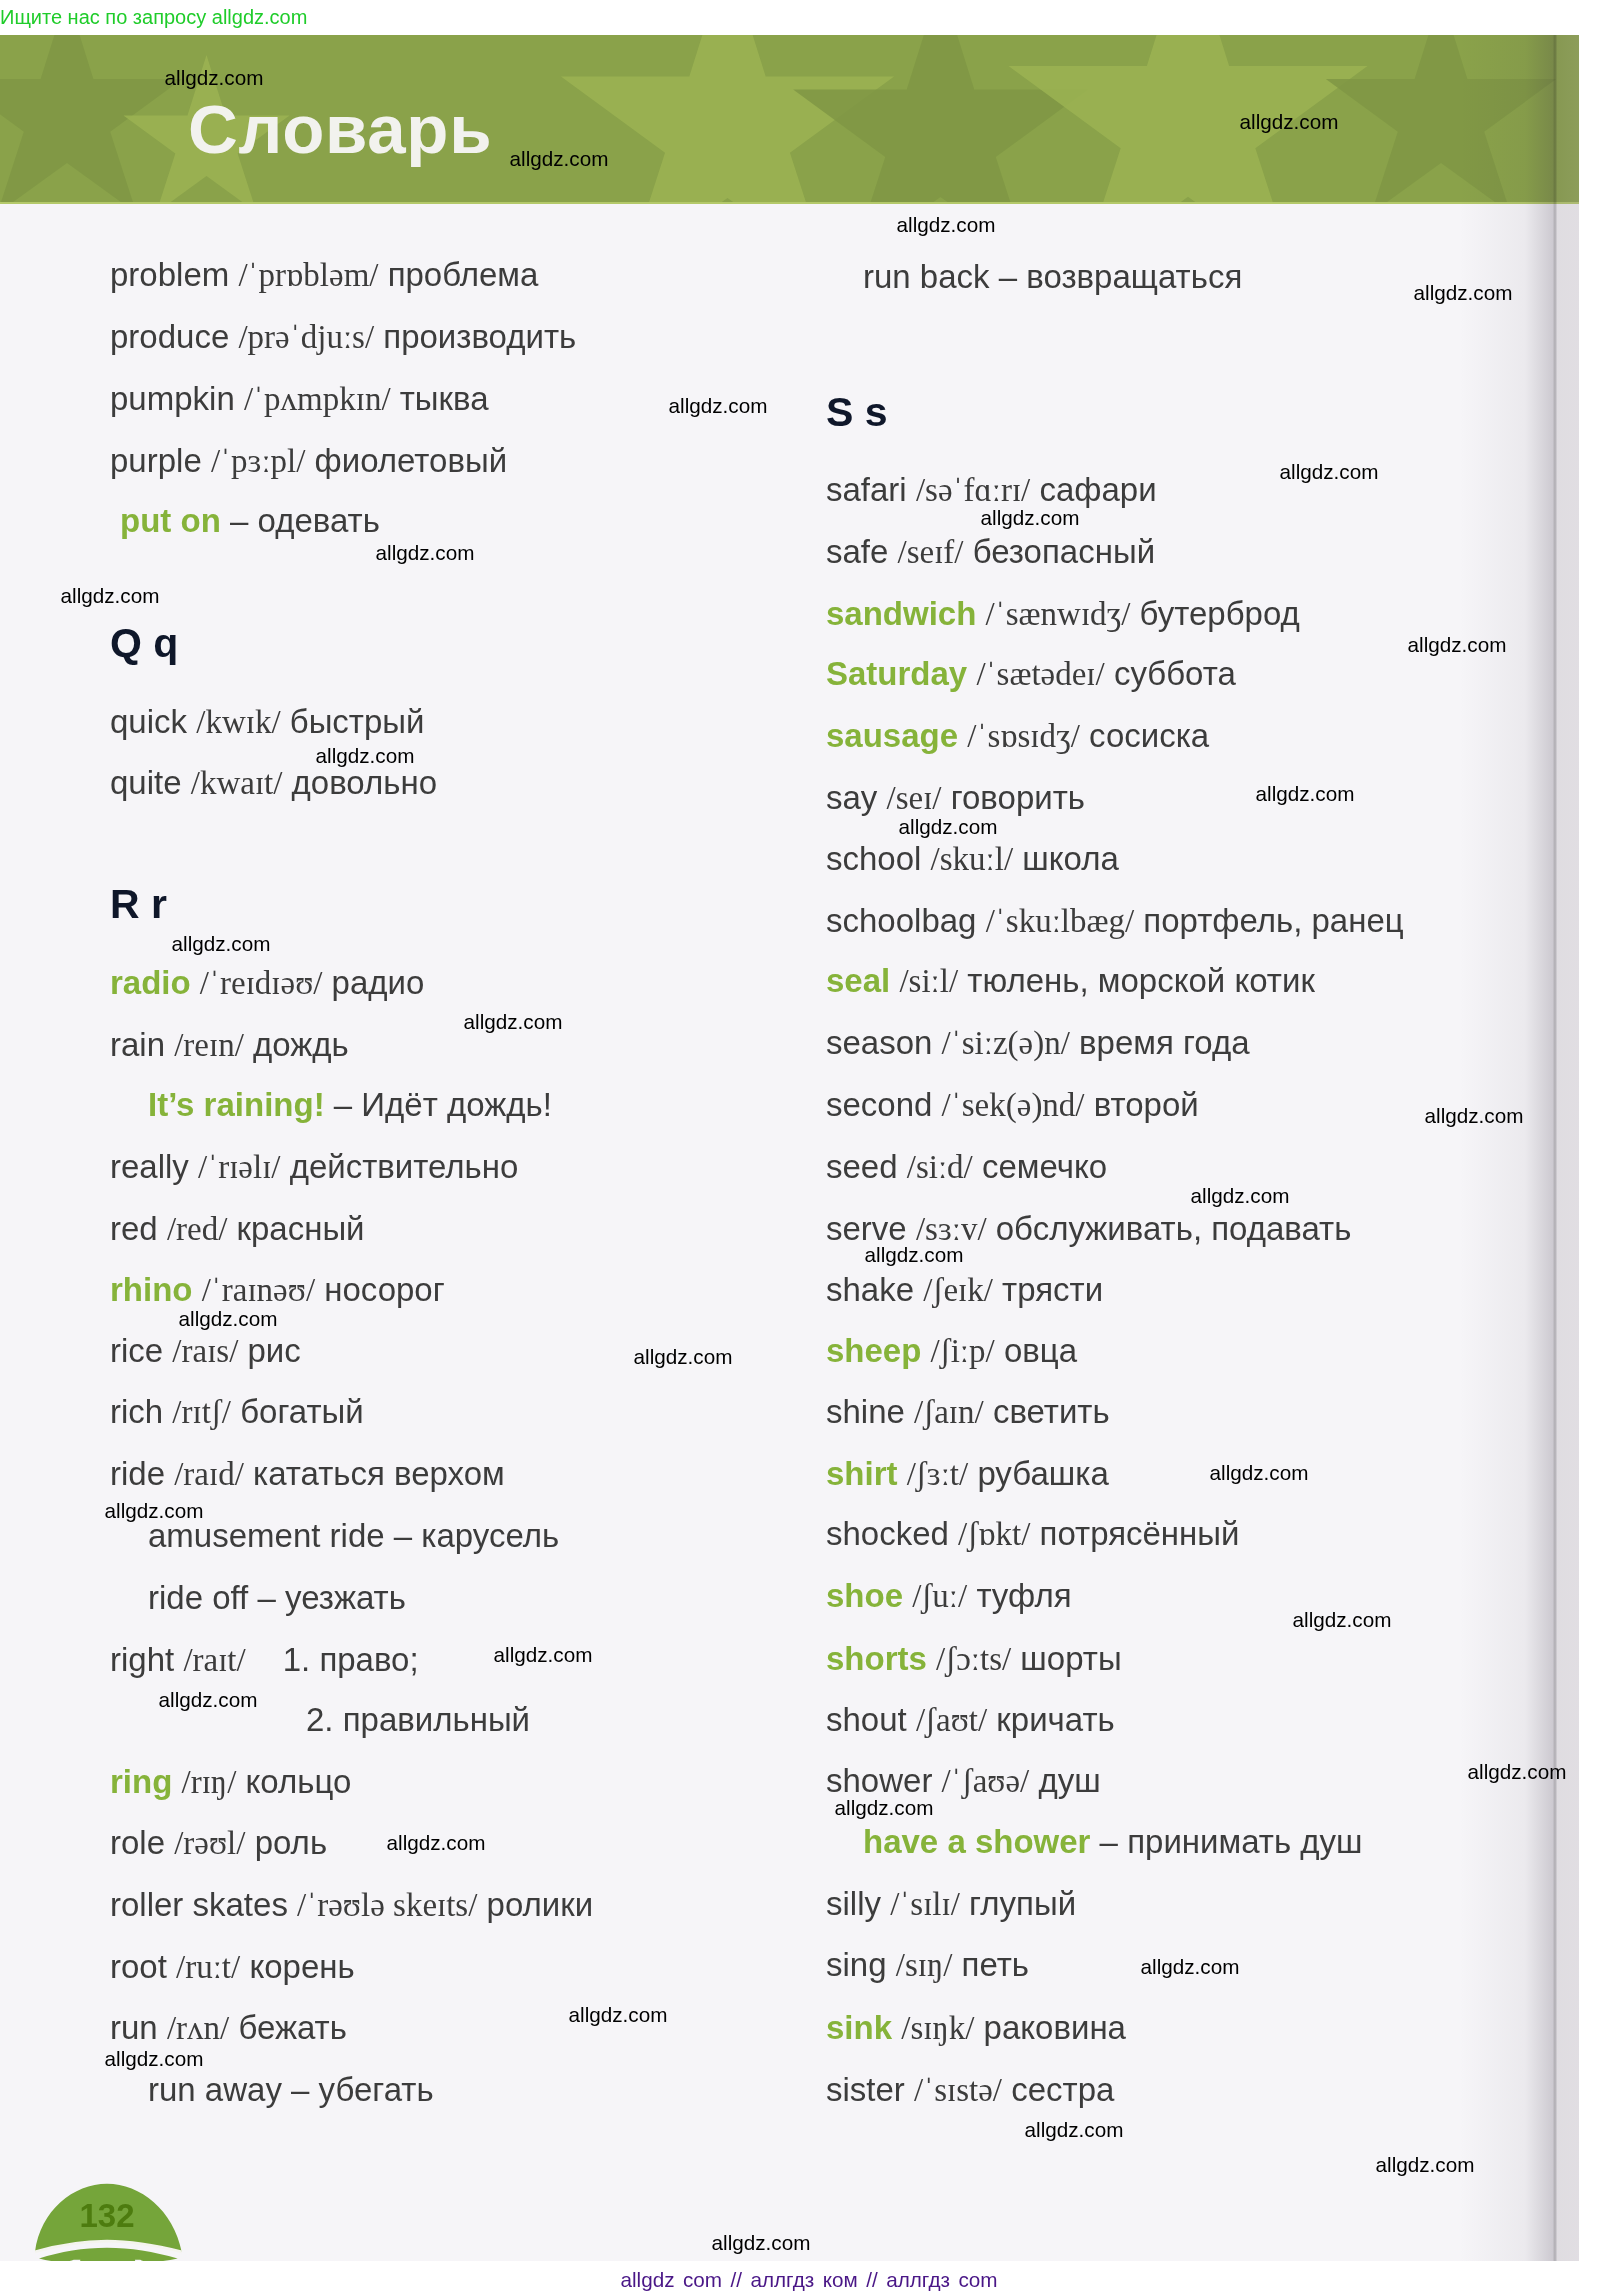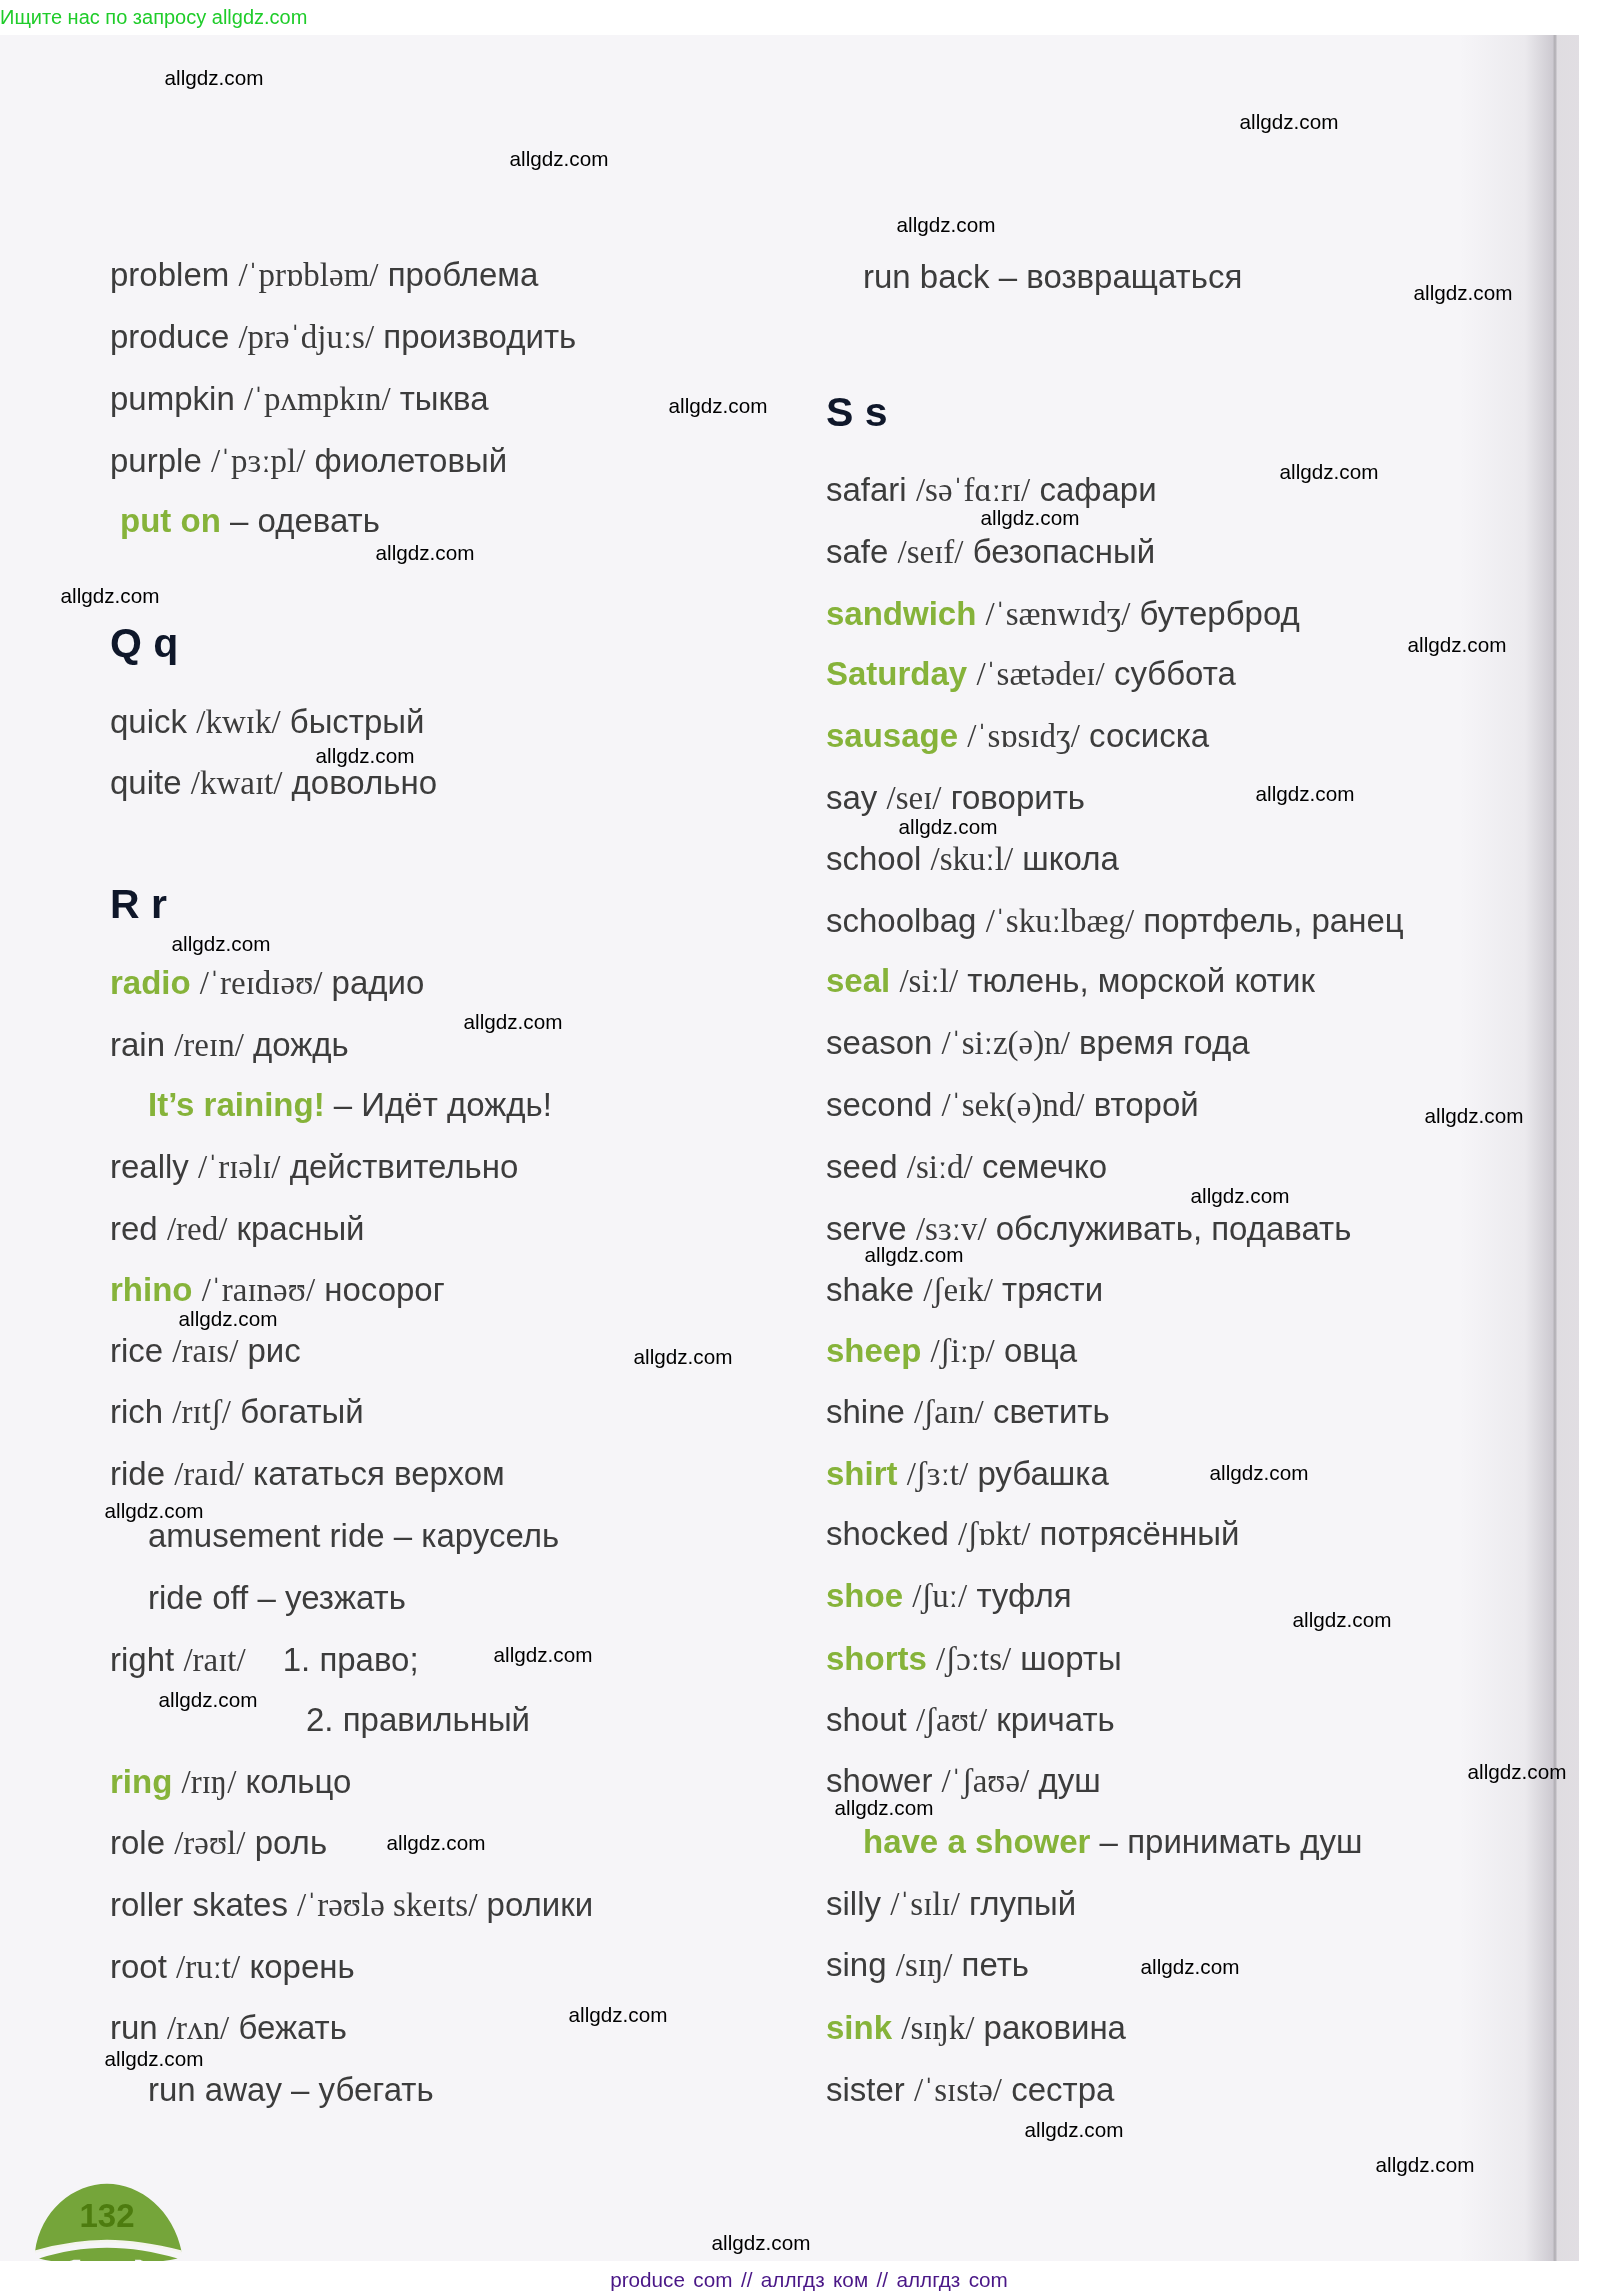--- a/index.html
+++ b/index.html
@@ -74,20 +74,29 @@
   }
 </style>
 </head>
 <body>
 
 <div class="top-banner">
   <span>Ищите нас по запросу allgdz.com</span>
 </div>
 
 <div class="page">
+  <div class="header-band">
+    <div class="star dark" style="left:-53px; top:-40px; width:240px; height:240px;"></div>
+    <div class="star" style="left:120px; top:20px; width:173px; height:173px;"></div>
+    <div class="star" style="left:554px; top:-80px; width:347px; height:347px;"></div>
+    <div class="star dark" style="left:787px; top:-53px; width:307px; height:307px;"></div>
+    <div class="star" style="left:1001px; top:-100px; width:374px; height:374px;"></div>
+    <div class="star dark" style="left:1321px; top:-40px; width:240px; height:240px;"></div>
+    <div class="page-title">Словарь</div>
+  </div>
 
   <div id="entries">
       <div class="entry" style="left: 110px; top: 240px;"><span class="hw">problem</span> <span class="tr">/ˈprɒbləm/</span> <span class="ru">проблема</span></div>
       <div class="entry" style="left: 110px; top: 302px;"><span class="hw">produce</span> <span class="tr">/prəˈdjuːs/</span> <span class="ru">производить</span></div>
       <div class="entry" style="left: 110px; top: 364px;"><span class="hw">pumpkin</span> <span class="tr">/ˈpʌmpkɪn/</span> <span class="ru">тыква</span></div>
       <div class="entry" style="left: 110px; top: 426px;"><span class="hw">purple</span> <span class="tr">/ˈpɜːpl/</span> <span class="ru">фиолетовый</span></div>
       <div class="entry" style="left: 120px; top: 486px;"><span class="hw green">put on</span><span class="dash"> – </span><span class="ru">одевать</span></div>
       <div class="letter-head" style="left: 110px; top: 608px;">Q q</div>
       <div class="entry" style="left: 110px; top: 687px;"><span class="hw">quick</span> <span class="tr">/kwɪk/</span> <span class="ru">быстрый</span></div>
       <div class="entry" style="left: 110px; top: 748px;"><span class="hw">quite</span> <span class="tr">/kwaɪt/</span> <span class="ru">довольно</span></div>
@@ -186,15 +195,15 @@
     <div class="wm" style="left: 436px; top: 1843px;">allgdz.com</div>
     <div class="wm" style="left: 1190px; top: 1967px;">allgdz.com</div>
     <div class="wm" style="left: 618px; top: 2015px;">allgdz.com</div>
     <div class="wm" style="left: 154px; top: 2059px;">allgdz.com</div>
     <div class="wm" style="left: 1074px; top: 2130px;">allgdz.com</div>
     <div class="wm" style="left: 1425px; top: 2165px;">allgdz.com</div>
     <div class="wm" style="left: 761px; top: 2243px;">allgdz.com</div>
   </div>
 
 <div class="footer-link">
-  <span>produce com  //  аллгдз ком  //  аллгдз com</span>
+  <span>allgdz com  //  аллгдз ком  //  аллгдз com</span>
 </div>
 
 
 </body></html>

